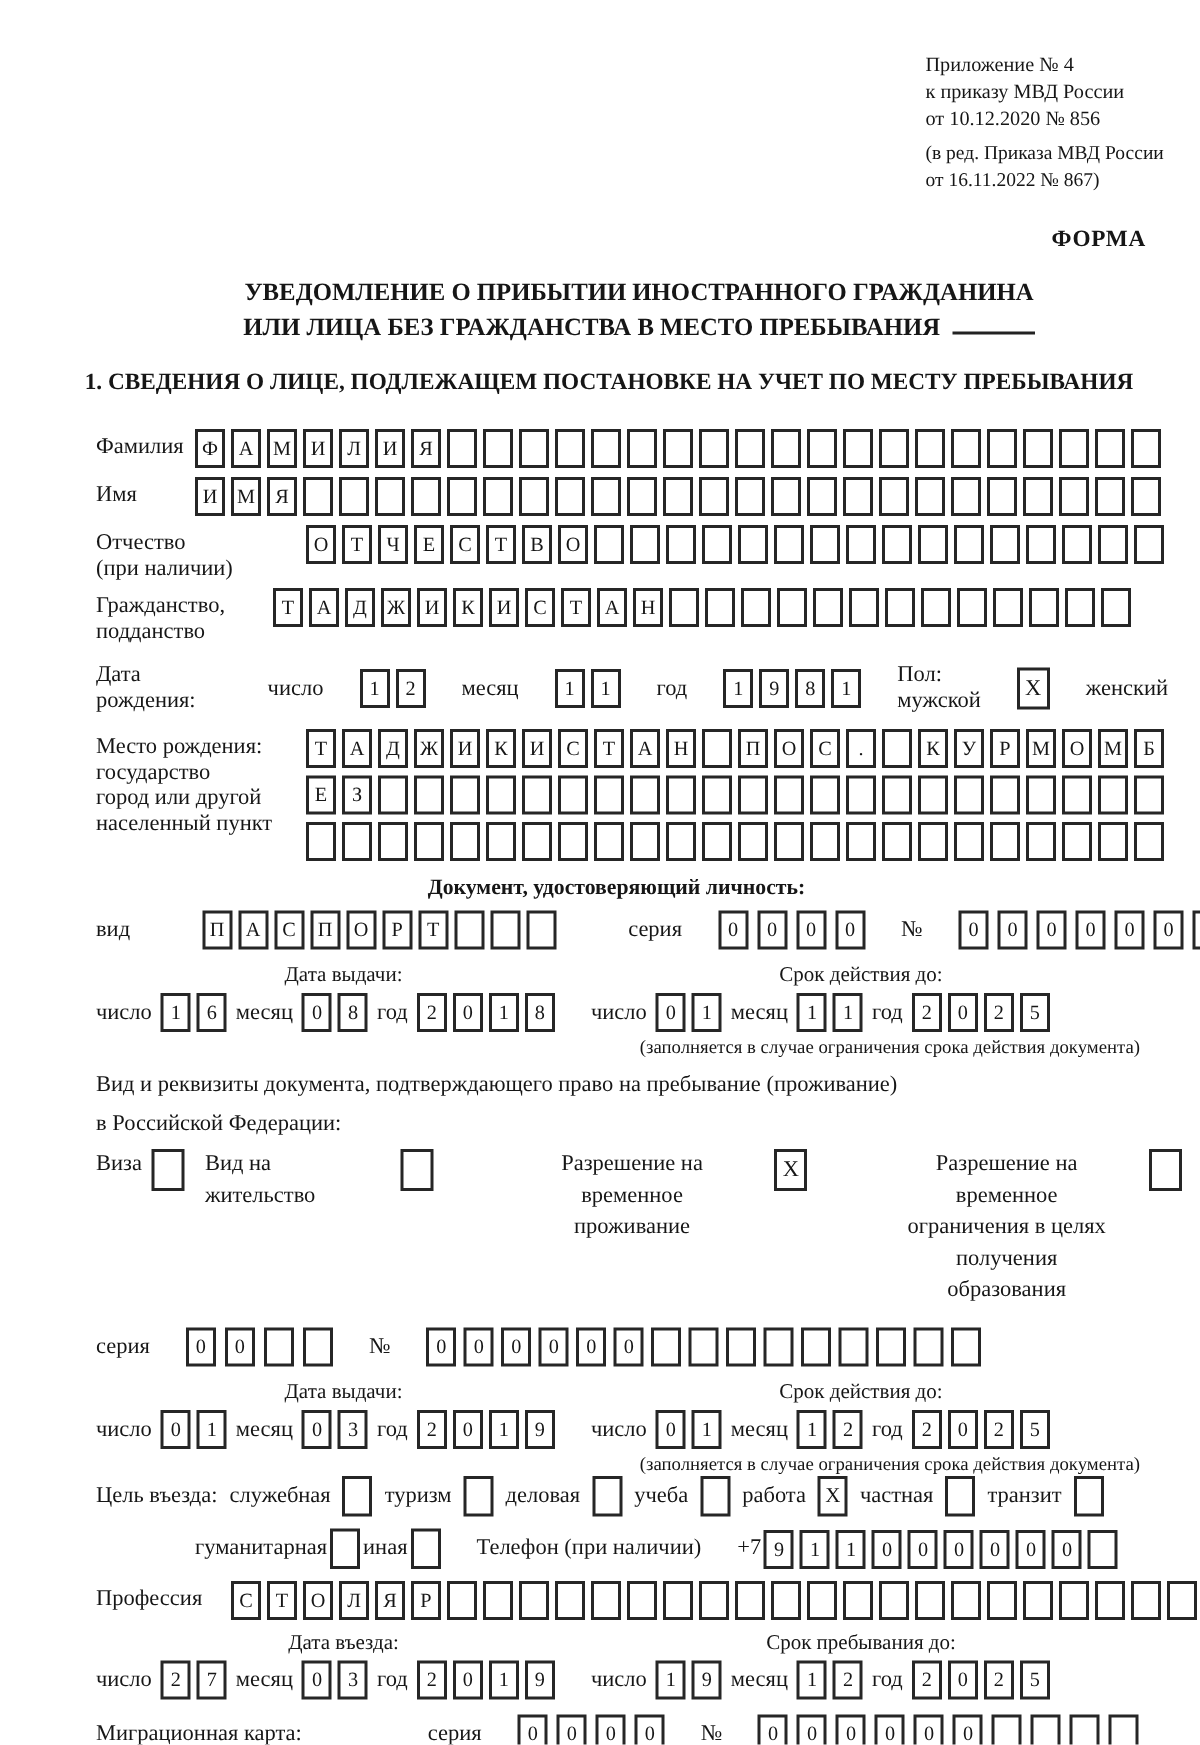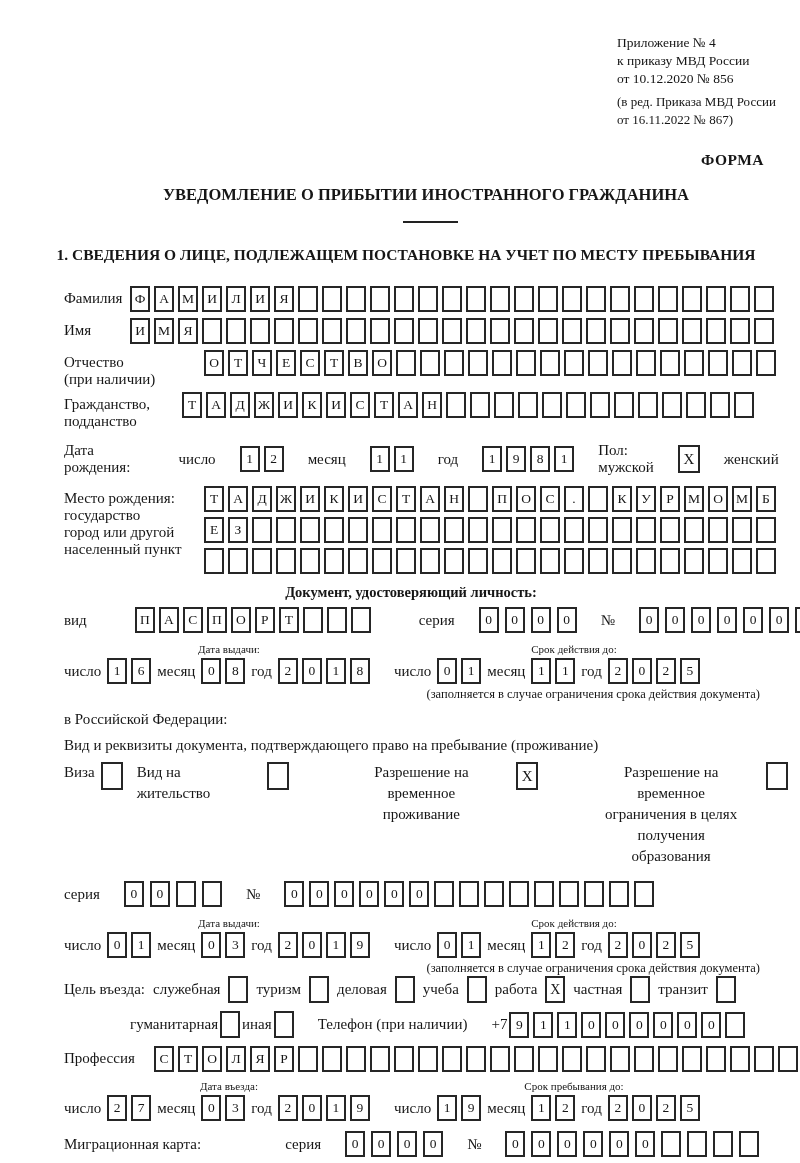--- a/index.html
+++ b/index.html
@@ -24,21 +24,21 @@
         width:20px;height:26px;border:2px solid #262626;box-sizing:border-box;
         font-size:13.5px;background:#fff;}
   .cb{flex:none;display:inline-flex;align-items:center;justify-content:center;
       width:22px;height:28px;border:2px solid #262626;box-sizing:border-box;font-size:15px;background:#fff;}
   .stack{display:flex;flex-direction:column;gap:5px;}
 
   
   .inline{display:flex;align-items:center;gap:24px;font-size:15px;}
   .datepair{display:flex;margin-top:10px;}
   .dgroup{display:flex;flex-direction:column;}
-  .dhead{font-size:11px;text-align:center;margin-bottom:3px;}
+  .dhead{font-size:14px;text-align:center;margin-bottom:3px;}
   .dline{display:flex;align-items:center;gap:6px;font-size:15px;}
   .note{font-size:12.5px;}
   .note.right{text-align:right;padding-right:28px;margin-top:3px;}
 
   .doc-heading{margin-top:10px;text-align:center;font-weight:bold;font-size:14.5px;margin-left:-30px;}
 
   
   .resline{font-size:15px;margin-top:9px;}
   .options{display:flex;align-items:flex-start;margin-top:8px;gap:14px;}
   .opt{display:flex;align-items:flex-start;gap:24px;}
@@ -65,21 +65,21 @@
     <div>от 10.12.2020 № 856</div>
     <div class="amend">
       <div>(в ред. Приказа МВД России</div>
       <div>от 16.11.2022 № 867)</div>
     </div>
   </div>
   <div class="forma">ФОРМА</div>
 
   <div class="title">
     <div>УВЕДОМЛЕНИЕ О ПРИБЫТИИ ИНОСТРАННОГО ГРАЖДАНИНА</div>
-    <div><span class="blankline"></span></div>
+    <div><span>ИЛИ ЛИЦА БЕЗ ГРАЖДАНСТВА В МЕСТО ПРЕБЫВАНИЯ</span><span class="blankline"></span></div>
   </div>
   <div class="sectionhead">1. СВЕДЕНИЯ О ЛИЦЕ, ПОДЛЕЖАЩЕМ ПОСТАНОВКЕ НА УЧЕТ ПО МЕСТУ ПРЕБЫВАНИЯ</div>
 
   <div class="frow" style="margin-top:22px;">
     <div class="flabel" style="width:66px;">Фамилия</div>
     <div class="cells">
         <span class="cell">Ф</span>
         <span class="cell">А</span>
         <span class="cell">М</span>
         <span class="cell">И</span>
@@ -404,22 +404,22 @@
             <span class="cell">2</span>
             <span class="cell">0</span>
             <span class="cell">2</span>
             <span class="cell">5</span>
           </span>
       </div>
     </div>
   </div>
   <div class="note right">(заполняется в случае ограничения срока действия документа)</div>
 
+  <div class="resline">Вид и реквизиты документа, подтверждающего право на пребывание (проживание)</div>
   <div class="resline">в Российской Федерации:</div>
-  <div class="resline">Вид и реквизиты документа, подтверждающего право на пребывание (проживание)</div>
   <div class="options">
     <div class="opt" style="gap:6px;">
       <span class="optlabel">Виза</span>
       <span class="cb"></span>
     </div>
     <div class="opt">
       <span class="optlabel">Вид на жительство</span>
       <span class="cb"></span>
     </div>
     <div class="opt">

